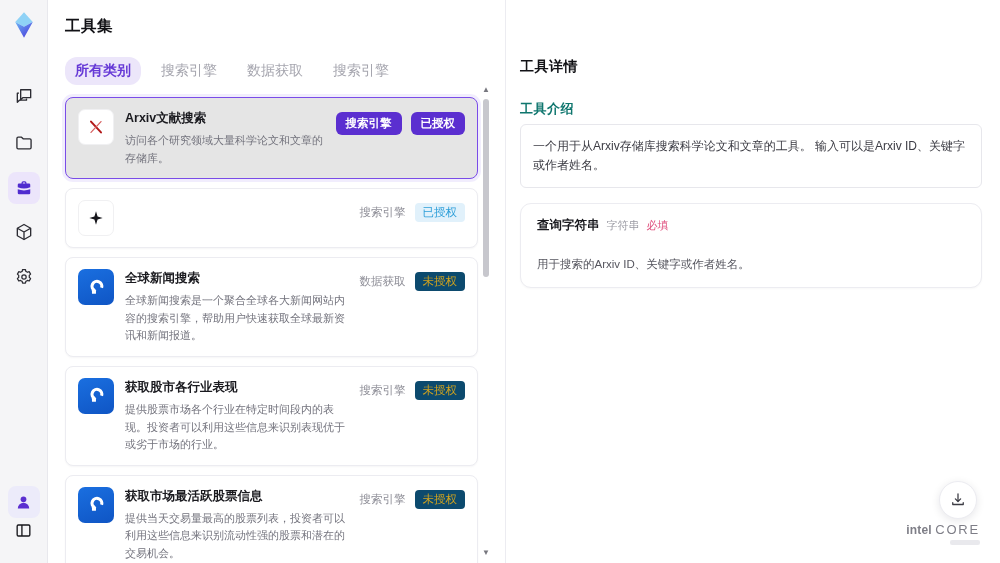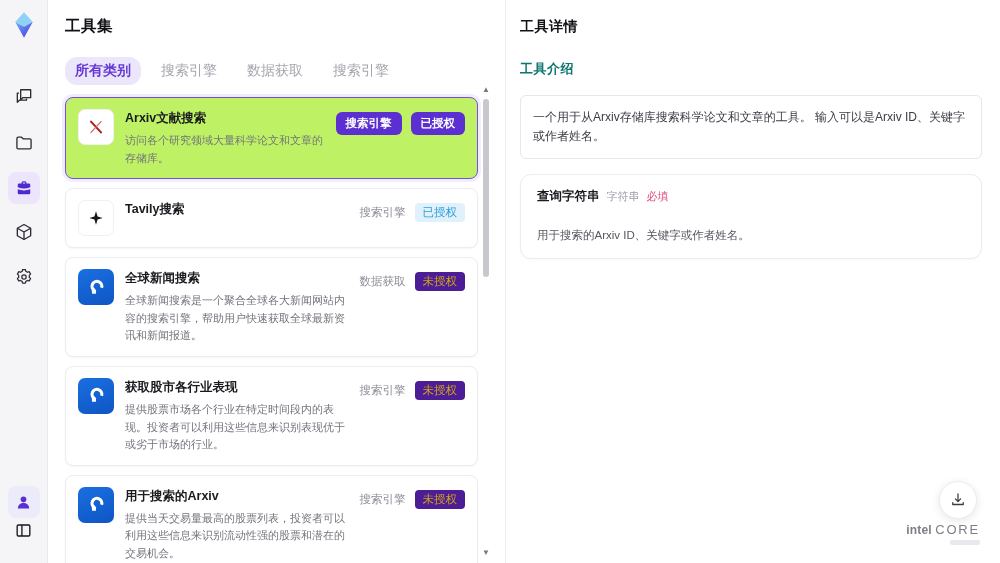--- a/index.html
+++ b/index.html
@@ -27,51 +27,51 @@
   .page-title { font-size:15.5px; font-weight:bold; color:#121216; letter-spacing:.5px; }
   .tabs { display:flex; align-items:center; gap:10px; margin-top:20px; }
   .tab { border:none; background:transparent; font-family:inherit; font-size:14px; color:#a6a6af;
          padding:5px 10px; border-radius:12px; cursor:pointer; white-space:nowrap; }
   .tab.active { background:#ece6fa; color:#6639d6; font-weight:bold; }
 
   .tool-list { margin-top:12px; width:413px; display:flex; flex-direction:column; gap:9px; }
   .tool-card { position:relative; display:flex; gap:11px; padding:11px 12px; background:#fff;
                border:1px solid #ececf1; border-radius:8px; box-shadow:0 1px 2px rgba(20,20,40,.04);
                cursor:pointer; }
-  .tool-card.selected { border:1.5px solid #7a4ce8; background:#bef264;
+  .tool-card.selected { border:1.5px solid #7a4ce8; background:#e5e5e5;
                         box-shadow:0 0 0 3px rgba(122,76,232,.10); }
   .tool-icon { flex:none; width:36px; height:36px; border-radius:7px; background:#f6f6f8;
                display:flex; align-items:center; justify-content:center; overflow:hidden; }
   .tool-icon.white { background:#fff; border:1px solid #f0f0f2; }
   .tool-icon.blue  { background:linear-gradient(160deg,#1a6fe0,#0f55c4); }
   .tool-main { flex:1; min-width:0; padding-top:1px; }
   .tool-name { font-size:12.5px; font-weight:bold; color:#1a1a1f; margin-bottom:5px; }
   .tool-desc { font-size:11px; line-height:1.6; color:#73737d; max-width:238px; }
   .tool-meta { flex:none; display:flex; align-items:flex-start; gap:9px; padding-top:3px; }
   .cat { font-size:11.5px; color:#8e8e97; white-space:nowrap; padding:2px 0; }
   .badge { font-size:11.5px; white-space:nowrap; padding:2px 8px; border-radius:4px; }
   .badge.ok { background:#e1f1fb; color:#2e9fd9; }
-  .badge.no { background:#4c1d95; color:#cfa21f; }
+  .badge.no { background:#0c4a6e; color:#cfa21f; }
   .tool-card.selected .cat,
   .tool-card.selected .badge { background:#5b2fd0; color:#fff; font-weight:bold;
                                padding:4px 10px; border-radius:6px; font-size:11.5px; }
 
   
   .vscroll { position:absolute; top:86px; bottom:6px; right:14px; width:10px; }
   .vscroll .arrow { position:absolute; left:0; width:10px; font-size:8px; color:#77777f;
                     text-align:center; line-height:8px; cursor:pointer; }
   .vscroll .arrow.up { top:0; }
   .vscroll .arrow.down { bottom:0; }
   .vscroll .thumb { position:absolute; left:2px; top:13px; width:6px; height:178px;
                     background:#c7c7cd; border-radius:3px; cursor:grab; }
 
   
-  .detail-title { font-size:14px; font-weight:bold; color:#121216; letter-spacing:.5px; }
+  .detail-title { font-size:14px; font-weight:bold; color:#121216; letter-spacing:.5px;margin-top:40px; }
   .section-h { font-size:13px; font-weight:bold; color:#0f766e; margin-top:24px; letter-spacing:.5px; }
-  .intro-box { margin-top:17px; width:462px; border:1px solid #e7e7ec; border-radius:6px;
+  .intro-box { margin-top:6px; width:462px; border:1px solid #e7e7ec; border-radius:6px;
                background:#fff; padding:12px 12px; font-size:12px; color:#3c3c44; line-height:1.6; }
   .param-box { margin-top:15px; width:462px; border:1px solid #ececf1; border-radius:11px;
                background:#fff; padding:13px 16px 15px; box-shadow:0 1px 2px rgba(20,20,40,.03); }
   .param-head { display:flex; align-items:baseline; gap:7px; }
   .param-name { font-size:12.5px; font-weight:bold; color:#1a1a1f; }
   .param-type { font-size:11px; color:#9a9aa3; }
   .param-req  { font-size:11px; color:#e0507e; }
   .param-desc { margin-top:23px; font-size:11.5px; color:#55555e; }
 
   
@@ -180,21 +180,20 @@
       <span class="badge ok">已授权</span>
     </div>
   </div>
           <div class="tool-card">
     <div class="tool-icon white">
               <svg width="20" height="20" viewBox="0 0 24 24">
                 <path d="M12 4l1.9 6.1L20 12l-6.1 1.9L12 20l-1.9-6.1L4 12l6.1-1.9z" fill="#17171c"></path>
               </svg>
             </div>
     <div class="tool-main">
-      <div class="tool-name">Tavily搜索</div>
     </div>
     <div class="tool-meta">
       <span class="cat">搜索引擎</span>
       <span class="badge ok">已授权</span>
     </div>
   </div>
           <div class="tool-card">
     <div class="tool-icon blue">
               <svg width="21" height="21" viewBox="0 0 24 24">
                 <circle cx="12.5" cy="10.6" r="5.6" fill="none" stroke="#fff" stroke-width="3.6" stroke-dasharray="25 11" transform="rotate(115 12.5 10.6)"></circle>
@@ -227,21 +226,21 @@
     </div>
   </div>
           <div class="tool-card">
     <div class="tool-icon blue">
               <svg width="21" height="21" viewBox="0 0 24 24">
                 <circle cx="12.5" cy="10.6" r="5.6" fill="none" stroke="#fff" stroke-width="3.6" stroke-dasharray="25 11" transform="rotate(115 12.5 10.6)"></circle>
                 <rect x="6.8" y="14.6" width="4.6" height="4.6" rx="0.6" fill="#fff"></rect>
               </svg>
             </div>
     <div class="tool-main">
-      <div class="tool-name">用于搜索的Arxiv</div>
+      <div class="tool-name">获取市场最活跃股票信息</div>
       <div class="tool-desc">提供当天交易量最高的股票列表，投资者可以利用这些信息来识别流动性强的股票和潜在的交易机会。</div>
     </div>
     <div class="tool-meta">
       <span class="cat">搜索引擎</span>
       <span class="badge no">未授权</span>
     </div>
   </div>
         </div>
 
       <div class="vscroll">

